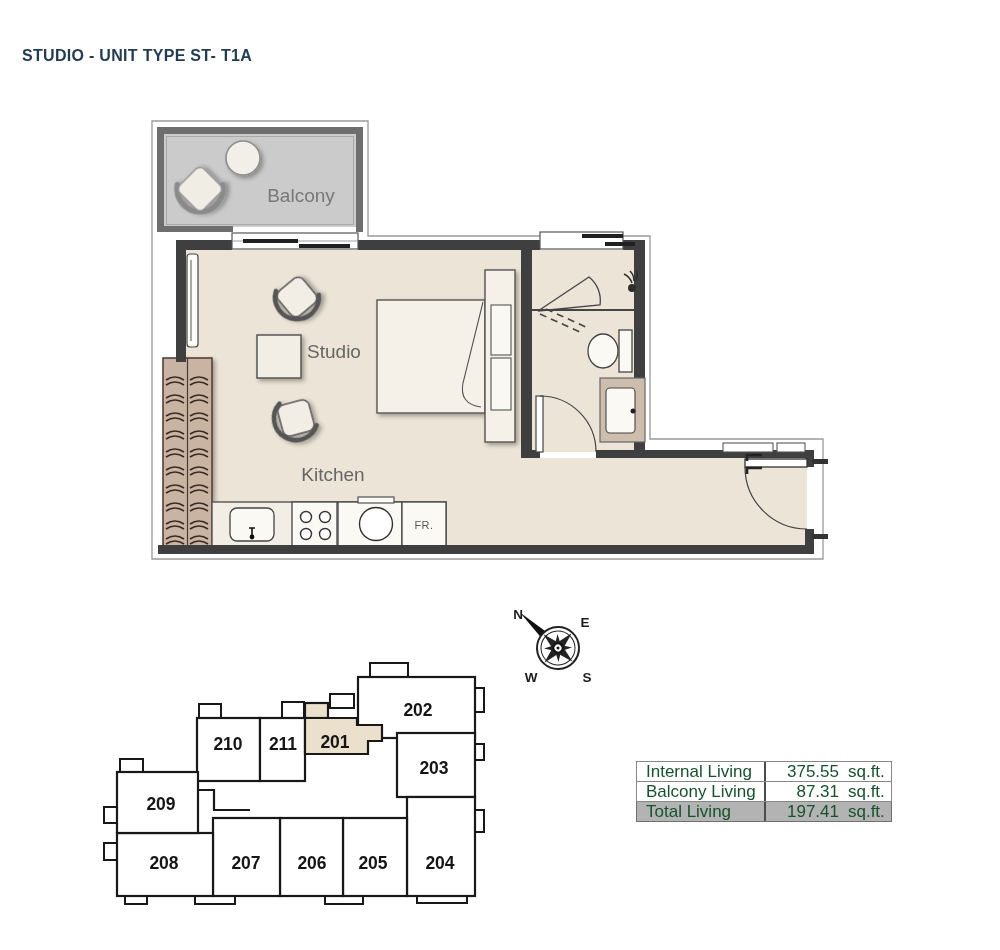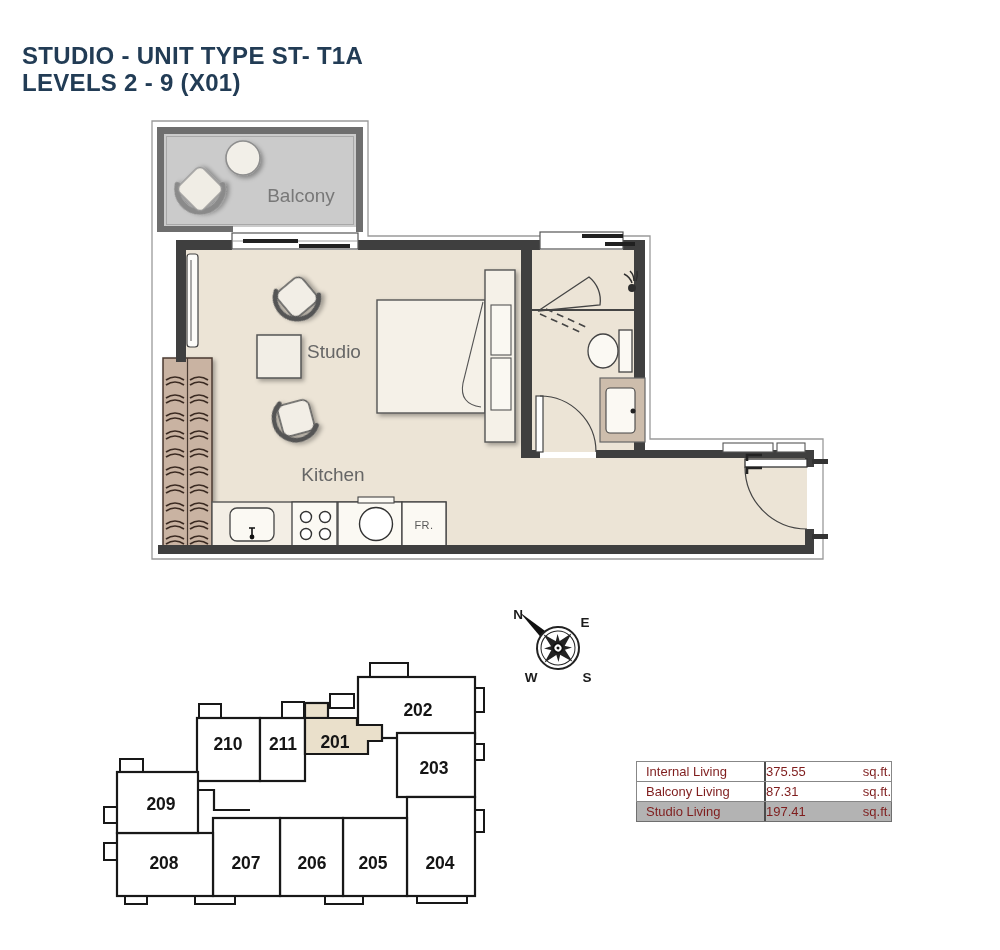--- a/index.html
+++ b/index.html
@@ -9,44 +9,43 @@
     --wardrobe-fill:#c9b3a2;
     --wall-dark:#3f3f3f;
     --highlight-unit-fill:#eae0cb;
     --table-total-bg:#b3b3b3;
   }
   html,body{margin:0;padding:0;}
   body{width:1000px;height:950px;background:#ffffff;font-family:"Liberation Sans",sans-serif;}
   .page{position:relative;width:1000px;height:950px;overflow:hidden;background:#fff;}
   .plan-svg{position:absolute;left:0;top:0;}
   .title{position:absolute;left:22px;top:42px;color:var(--title-text);
-         font-size:24px;font-weight:bold;line-height:27px;letter-spacing:.3px;}
-  .area-table{position:absolute;left:636px;top:761px;width:256px;font-size:13px;color:#7f1d1d;}
+         font-size:16px;font-weight:bold;line-height:27px;letter-spacing:.3px;}
+  .area-table{position:absolute;left:636px;top:761px;width:256px;font-size:17px;color:#14532d;}
   .area-row{display:flex;align-items:center;height:19px;background:#fff;
             border:1.4px solid #878787;border-top:none;box-sizing:content-box;}
   .area-row:first-child{border-top:1.4px solid #878787;}
   .area-row.total{background:var(--table-total-bg);border-color:#6f6f6f;}
   .cell-label{width:118px;flex:none;padding-left:9px;height:100%;display:flex;align-items:center;
               border-right:2.6px solid #4c4c4c;}
-  .cell-value{width:78px;}
-  .cell-unit{width:46px;padding-left:9px;text-align:right;}
+  .cell-value{width:78px;text-align:right;}
+  .cell-unit{width:46px;padding-left:9px;text-align:left;}
   text{font-family:"Liberation Sans",sans-serif;}
   .room-label{fill:#666666;font-size:19px;}
   .unit-label{fill:#151515;font-size:17.5px;font-weight:bold;}
   .compass-label{fill:#1c1c1c;font-size:13.5px;font-weight:bold;}
   .fr-label{fill:#5a5a5a;font-size:11px;letter-spacing:.5px;}
 </style>
 </head>
 <body>
 
 <div class="page">
 
   <div class="title">
     <div>STUDIO - UNIT TYPE ST- T1A</div>
-    <div>LEVELS 2 - 9 (X01)</div>
   </div>
 
   <svg class="plan-svg" width="1000" height="950" viewBox="0 0 1000 950">
     <defs>
       <filter id="sh" x="-30%" y="-30%" width="160%" height="160%">
         <feDropShadow dx="2.5" dy="2.5" stdDeviation="2" flood-color="#000000" flood-opacity="0.33"></feDropShadow>
       </filter>
     </defs>
 
     <g>
@@ -280,19 +279,19 @@
       <div class="cell-label">Internal Living</div>
       <div class="cell-value">375.55</div>
       <div class="cell-unit">sq.ft.</div>
     </div>
     <div class="area-row">
       <div class="cell-label">Balcony Living</div>
       <div class="cell-value">87.31</div>
       <div class="cell-unit">sq.ft.</div>
     </div>
     <div class="area-row total">
-      <div class="cell-label">Studio Living</div>
+      <div class="cell-label">Total Living</div>
       <div class="cell-value">197.41</div>
       <div class="cell-unit">sq.ft.</div>
     </div>
   </div>
 
 </div>
 
 </body></html>

